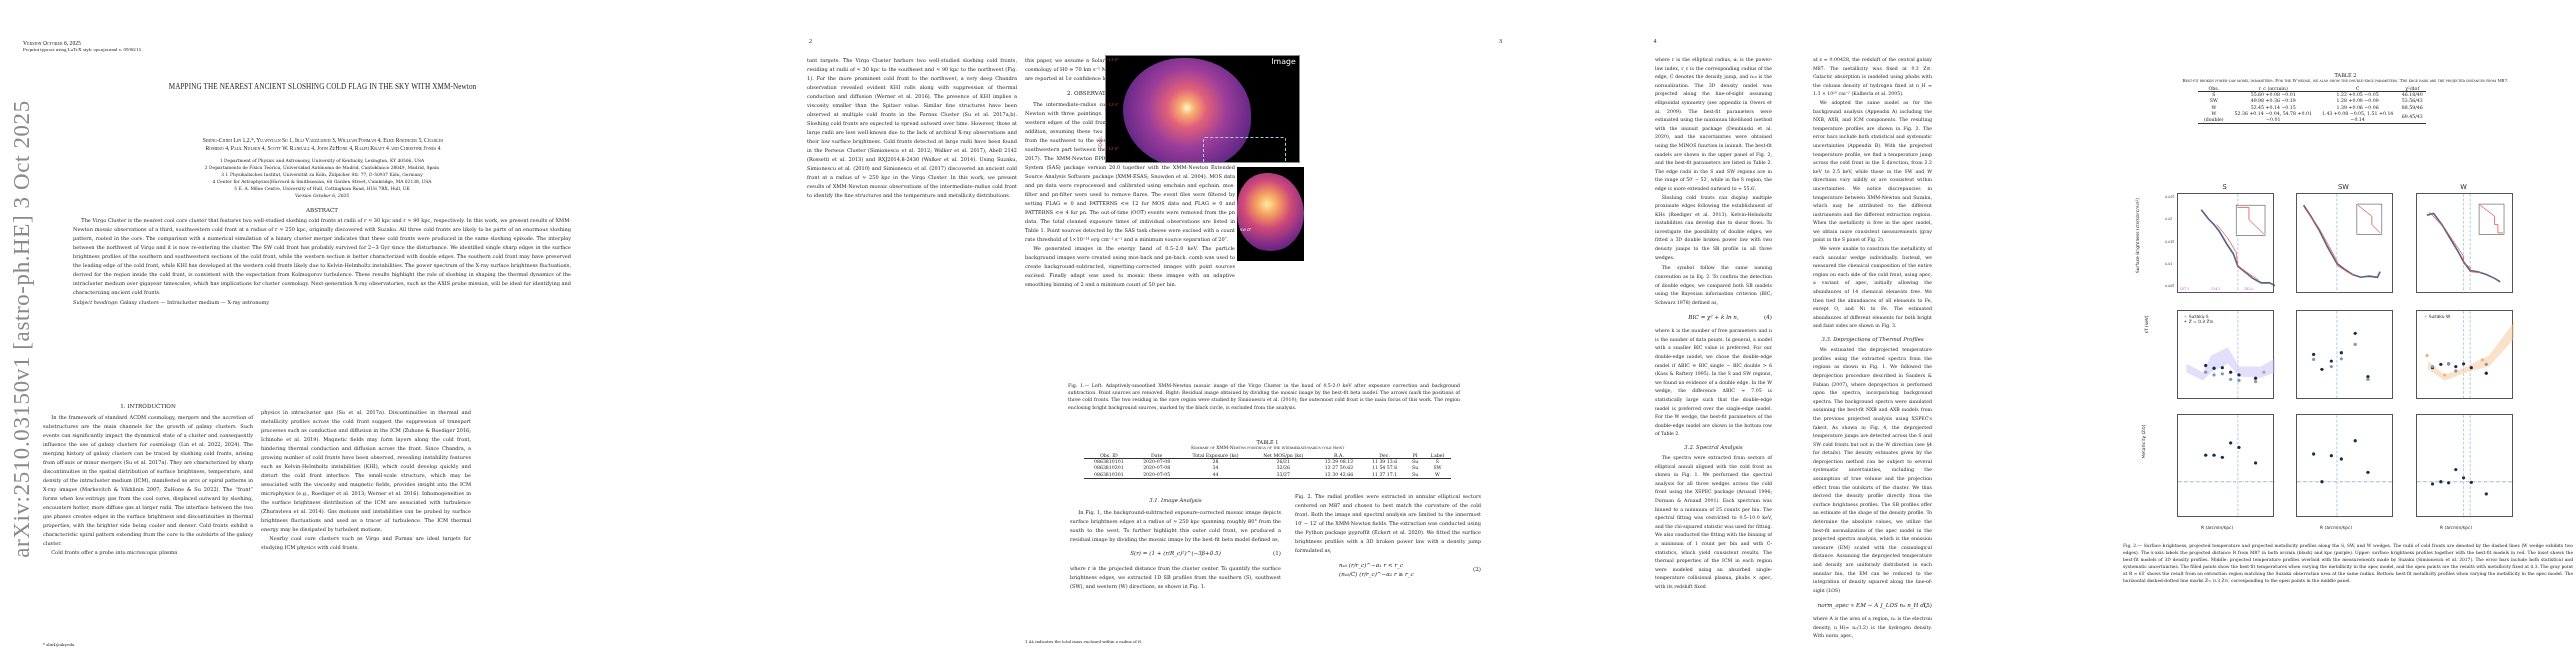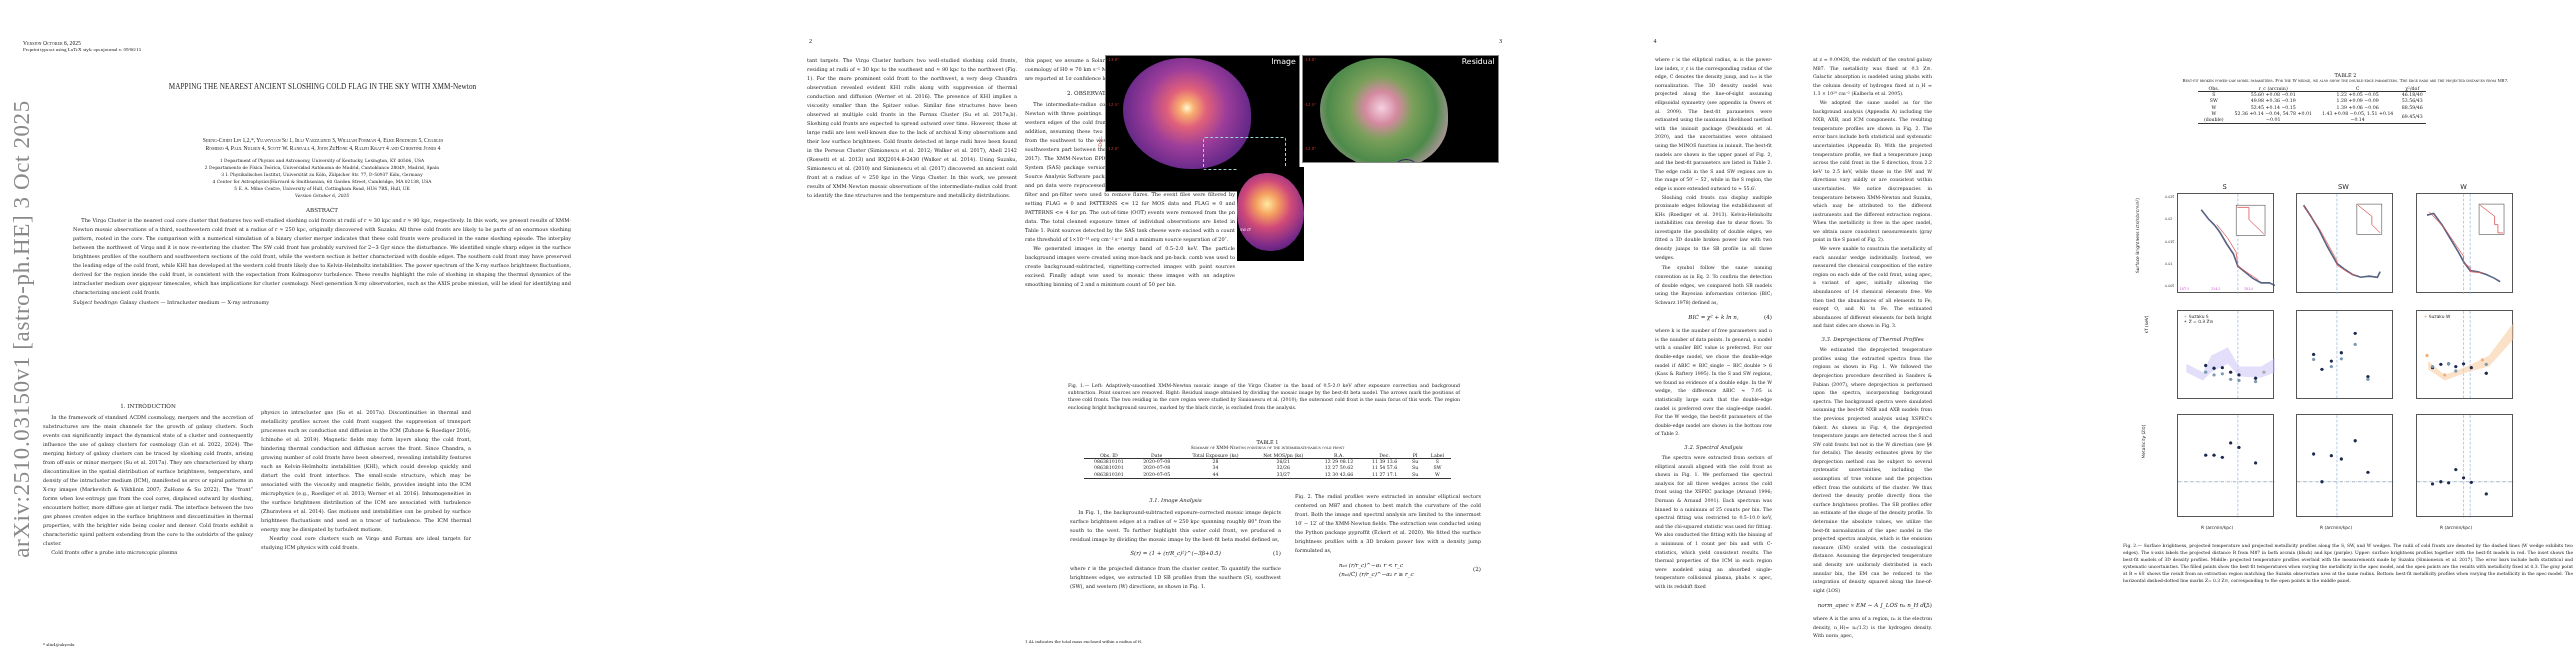--- a/index.html
+++ b/index.html
@@ -95,32 +95,24 @@
     <p style="text-indent:8.3px;">We generated images in the energy band of 0.5–2.0 keV. The particle background images were created using mos-back and pn-back. comb was used to create background-subtracted, vignetting-corrected images with point sources excised. Finally adapt was used to mosaic these images with an adaptive smoothing binning of 2 and a minimum count of 50 per bin.</p>
   </div>
   <div class="footnote" style="left:381px;top:639px;width:210px;">1 AL indicates the total mass enclosed within a radius of R.</div>
 </div>
 
 <div class="page" style="left:1288px;">
   <div class="pgnum" style="left:211px;top:38px;">3</div>
 </div>
 
 <div style="position:absolute;left:1105px;top:55px;width:395px;height:108px;">
-  <div class="panel-img" style="position:absolute;left:0;top:0;width:195px;height:137px;">
+  <div class="panel-img" style="position:absolute;left:0;top:0;width:195px;height:108px;">
     <div class="blob-img"></div>
     <div style="position:absolute;left:97px;top:81px;width:83px;height:33px;border:1.1px dashed #9fd3da;border-radius:2.2px;"></div>
     <span class="lbl">Image</span>
-    <span class="tick" style="top:1.1px;">-13.0°</span>
-    <span class="tick" style="top:46px;">-12.5°</span>
-    <span class="tick" style="top:90px;">-12.0°</span>
-  </div>
-  <div class="panel-img" style="position:absolute;left:197px;top:0;width:197px;height:108px;">
-    <div class="blob-res"></div>
-    <div style="position:absolute;left:89px;top:103px;width:28px;height:25px;border:1.1px solid #3a1a6a;border-radius:50%;"></div>
-    <span class="lbl">Residual</span>
     <span class="tick" style="top:1.1px;">-13.0°</span>
     <span class="tick" style="top:46px;">-12.5°</span>
     <span class="tick" style="top:90px;">-12.0°</span>
   </div>
   <div style="position:absolute;left:-11px;top:83px;transform:rotate(-90deg);color:#c0392b;font-family:'DejaVu Sans',sans-serif;font-size:5px;">Dec.</div>
 </div>
 <div class="zoom-panel" style="left:1237px;top:167px;background:#000;height:94px;width:67px;">
   <div class="blob-z" style="margin-top:5.6px;"></div>
   <span style="position:absolute;left:3.3px;top:61px;color:#fff;font-family:'DejaVu Sans',sans-serif;font-size:3.3px;">SW CF</span>
 </div>

